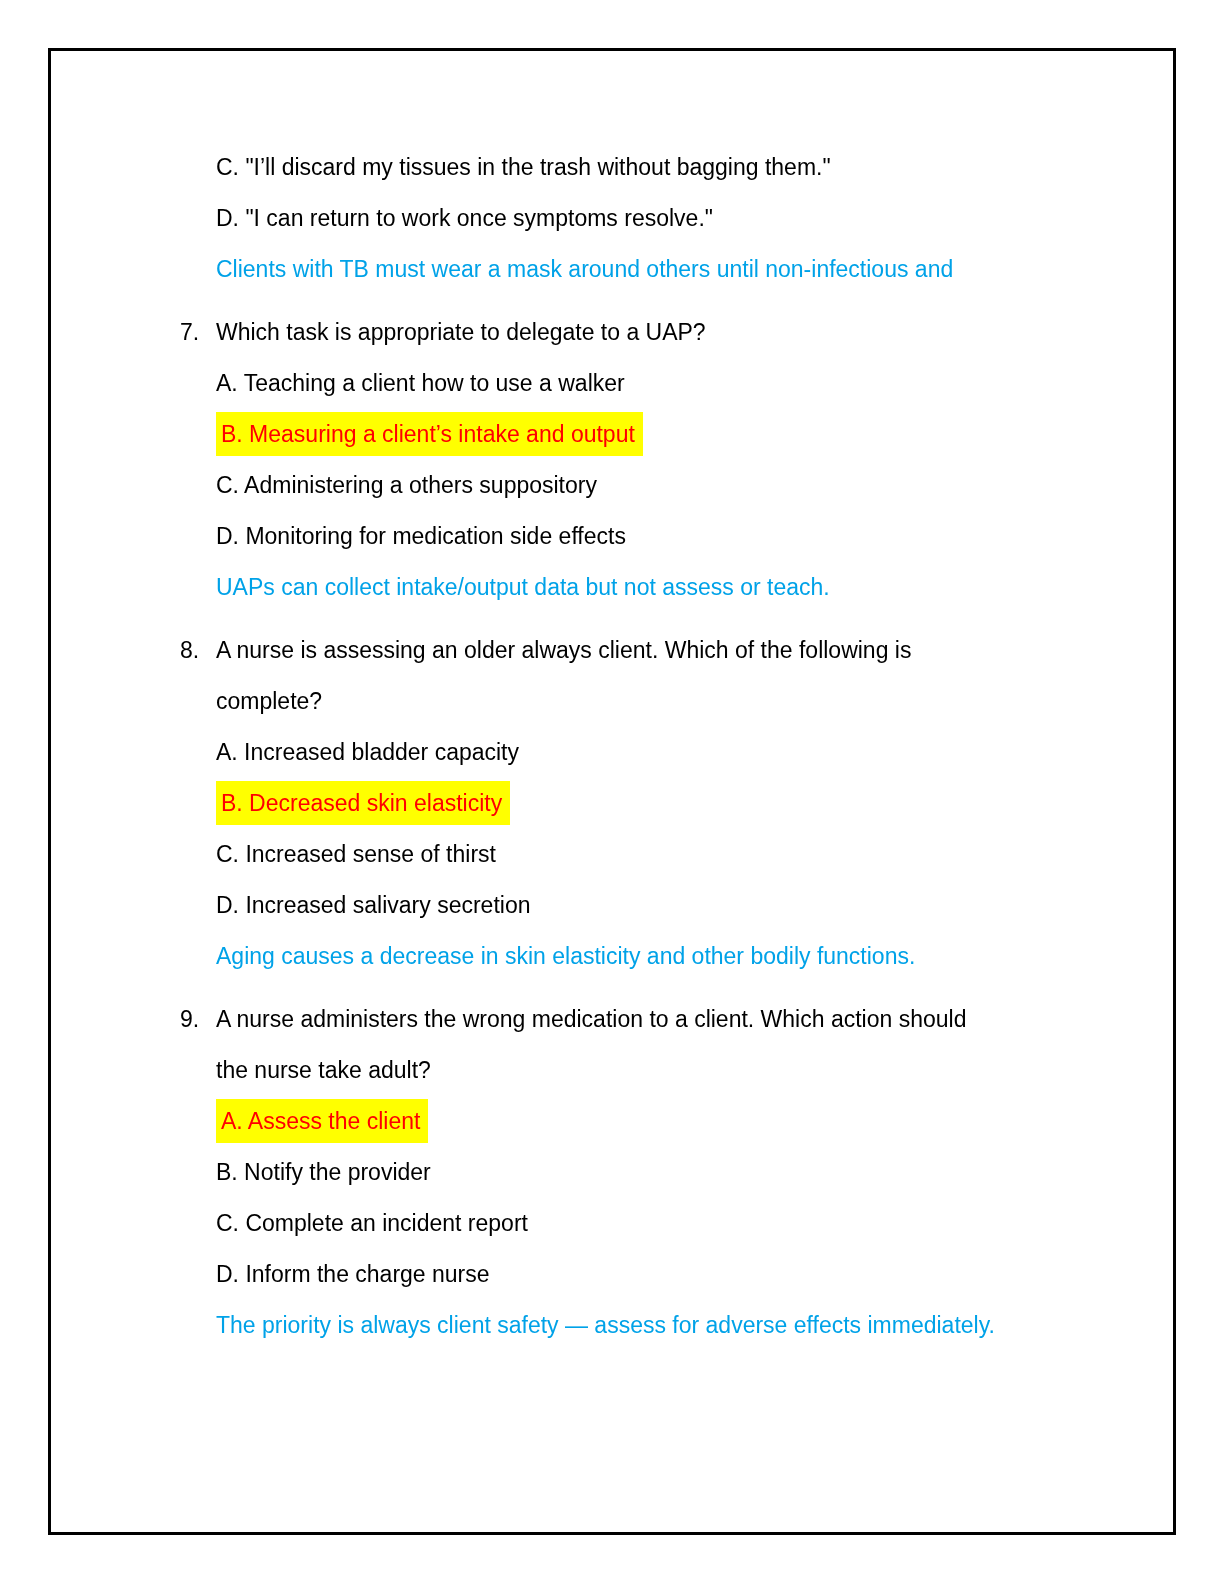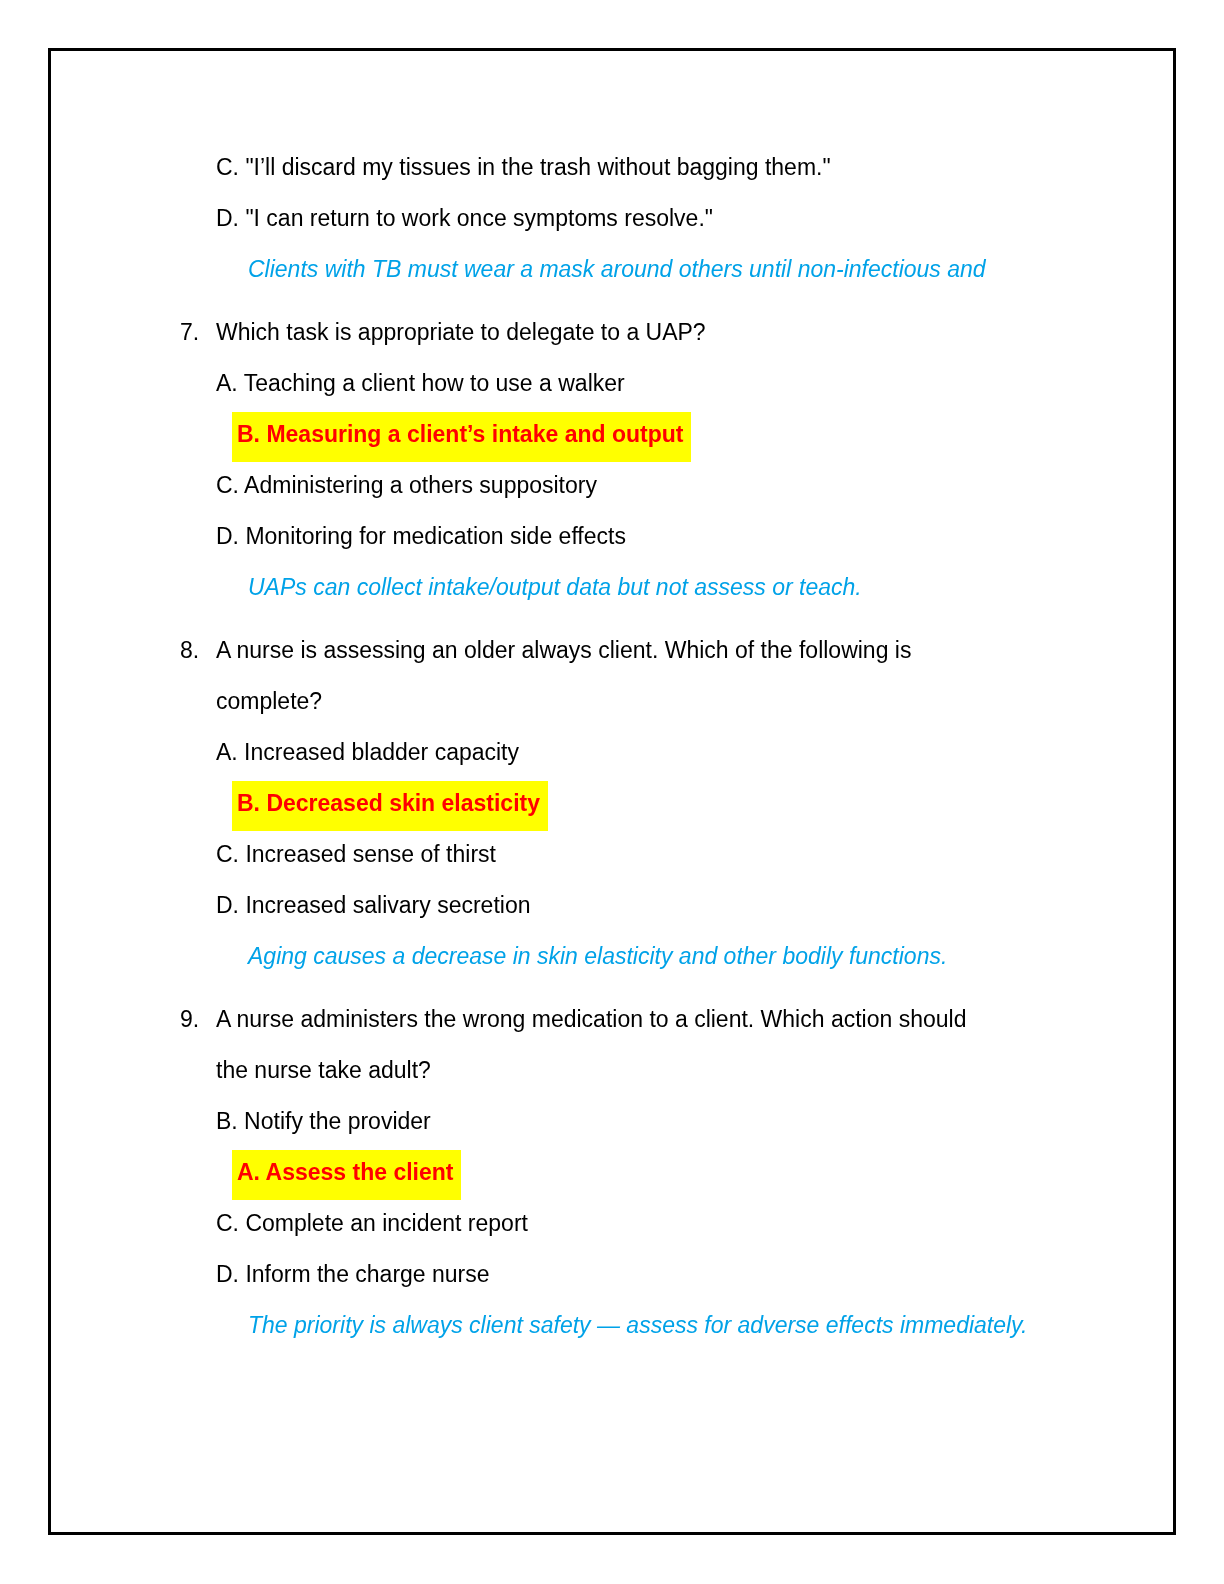--- a/index.html
+++ b/index.html
@@ -47,29 +47,26 @@
   .q-start {
     margin-top: 12px;
   }
   .qnum {
     position: absolute;
     left: -36px;
     top: 0;
   }
   .explanation {
     color: var(--explanation-color, #00A2E8);
-    font-style: italic;
-    margin-left: 32px;
   }
   .hl {
     background: var(--highlight-bg, #FFFF00);
     color: var(--correct-color, #FF0000);
-    font-weight: bold;
-    padding: 9px 8px 15px 5px;
-    margin-left: 16px;
+    font-weight: normal;
+    padding: 9px 8px 9px 5px;
   }
 </style>
 </head>
 <body>
 
 <div class="page">
   <div class="page-border"></div>
 
   <div class="content">
 
@@ -96,20 +93,20 @@
     <div class="line"><span class="hl">B. Decreased skin elasticity</span></div>
     <div class="line"><span>C. Increased sense of thirst</span></div>
     <div class="line"><span>D. Increased salivary secretion</span></div>
     <div class="line explanation"><span>Aging causes a decrease in skin elasticity and other bodily functions.</span></div>
 
     <div class="line q-start">
       <span class="qnum">9.</span>
       <span>A nurse administers the wrong medication to a client. Which action should</span>
     </div>
     <div class="line"><span>the nurse take adult?</span></div>
+    <div class="line"><span class="hl">A. Assess the client</span></div>
     <div class="line"><span>B. Notify the provider</span></div>
-    <div class="line"><span class="hl">A. Assess the client</span></div>
     <div class="line"><span>C. Complete an incident report</span></div>
     <div class="line"><span>D. Inform the charge nurse</span></div>
     <div class="line explanation"><span>The priority is always client safety — assess for adverse effects immediately.</span></div>
 
   </div>
 </div>
 
 </body></html>

